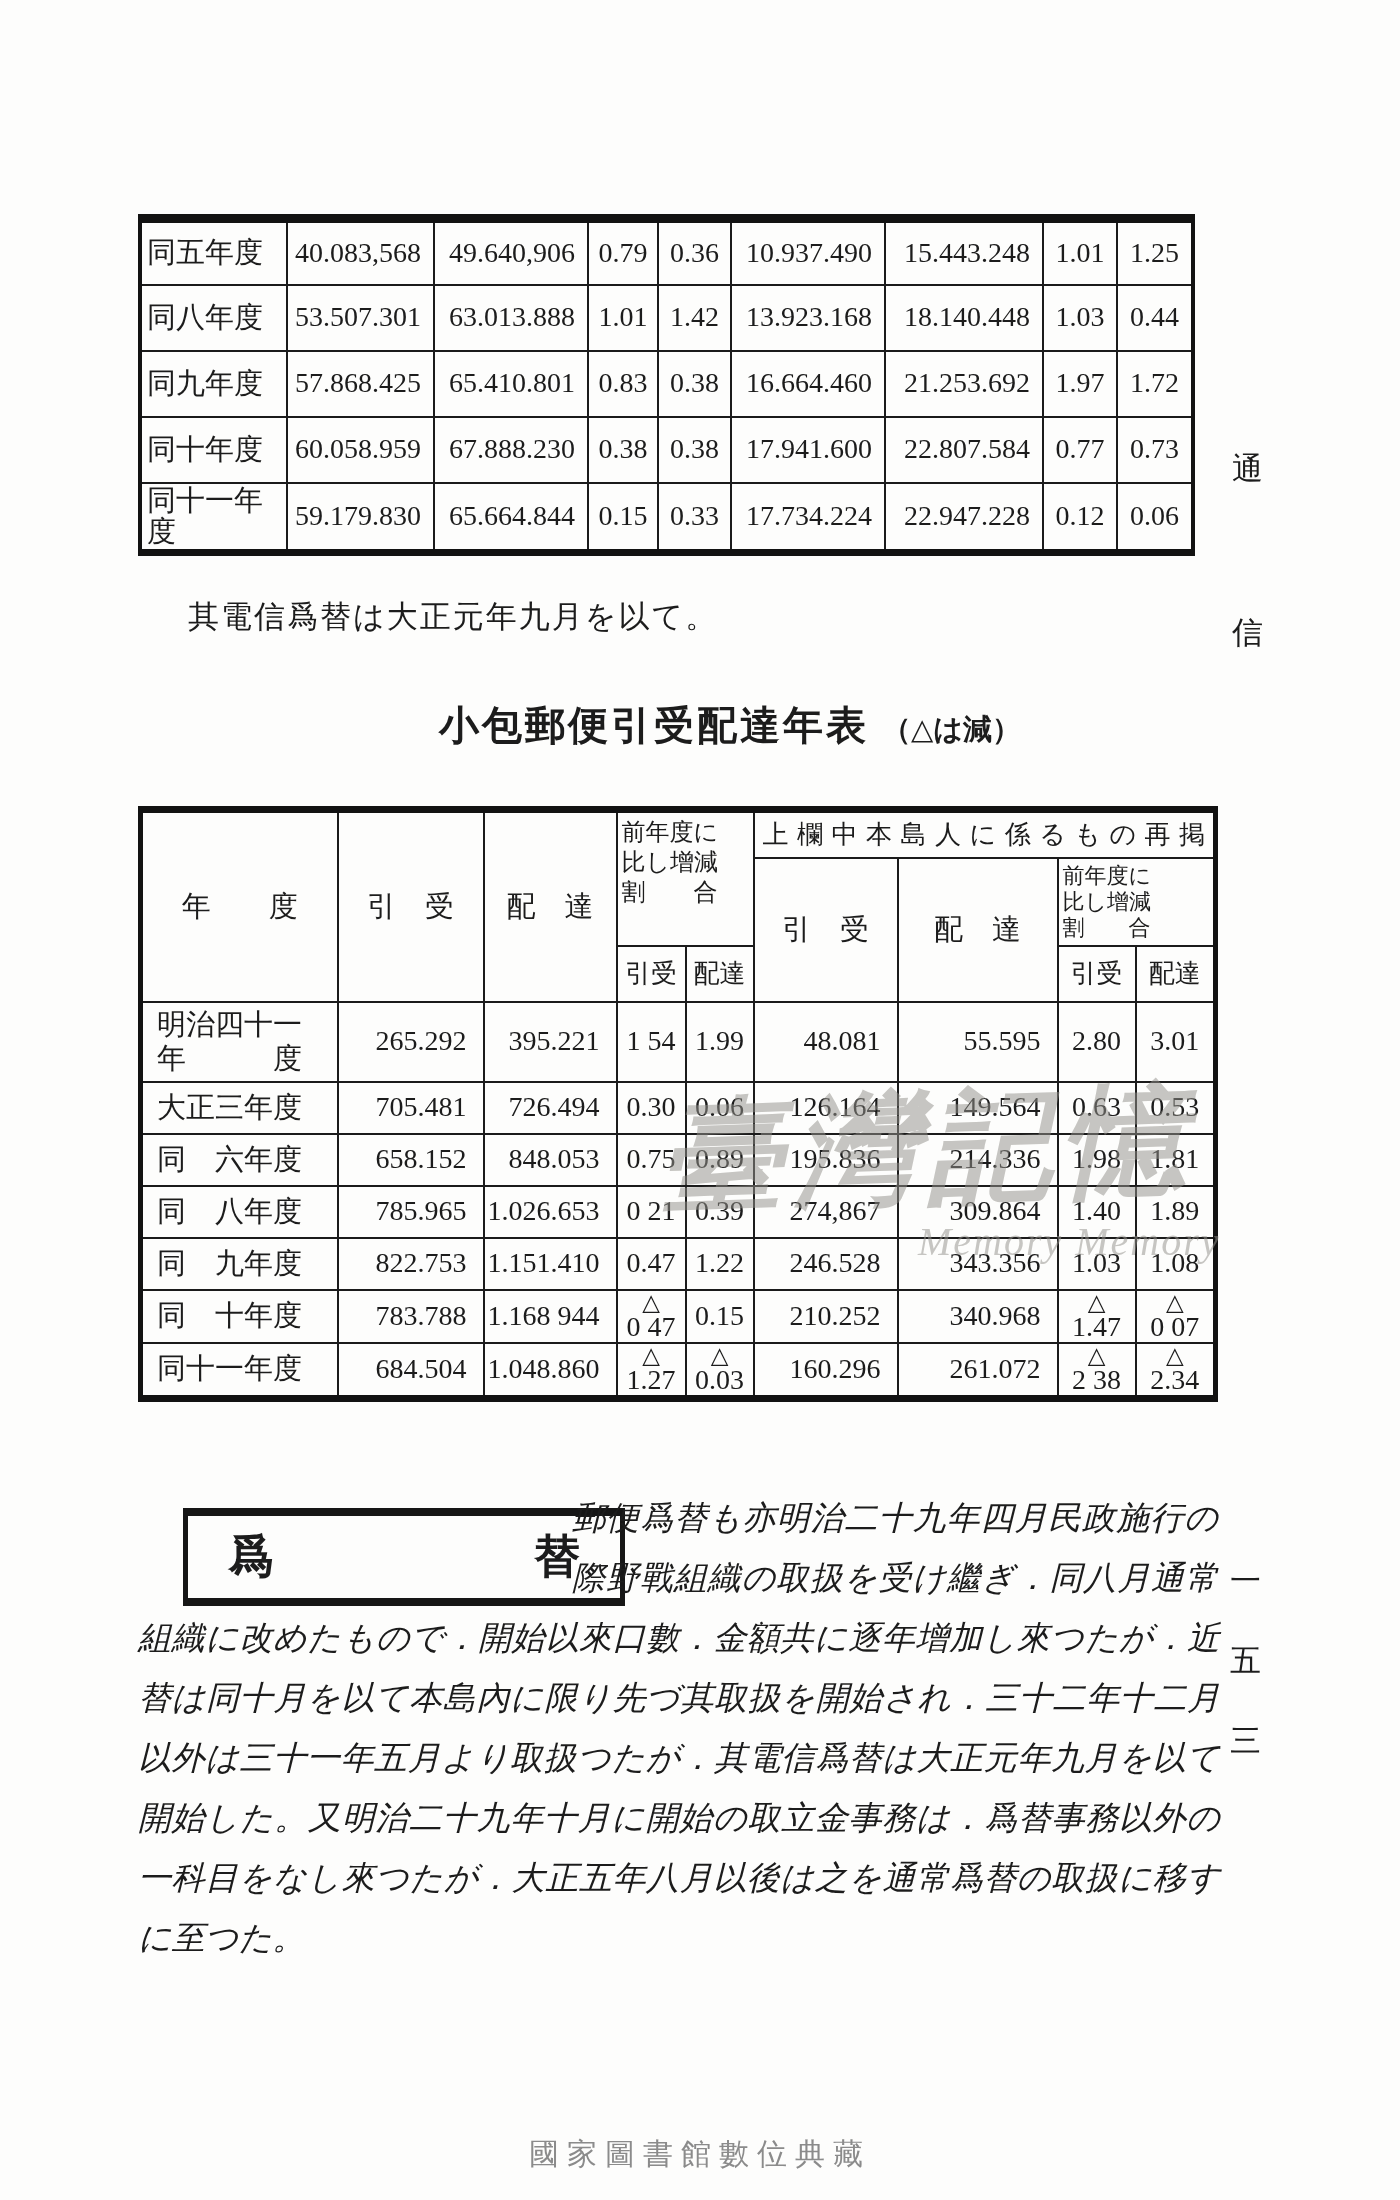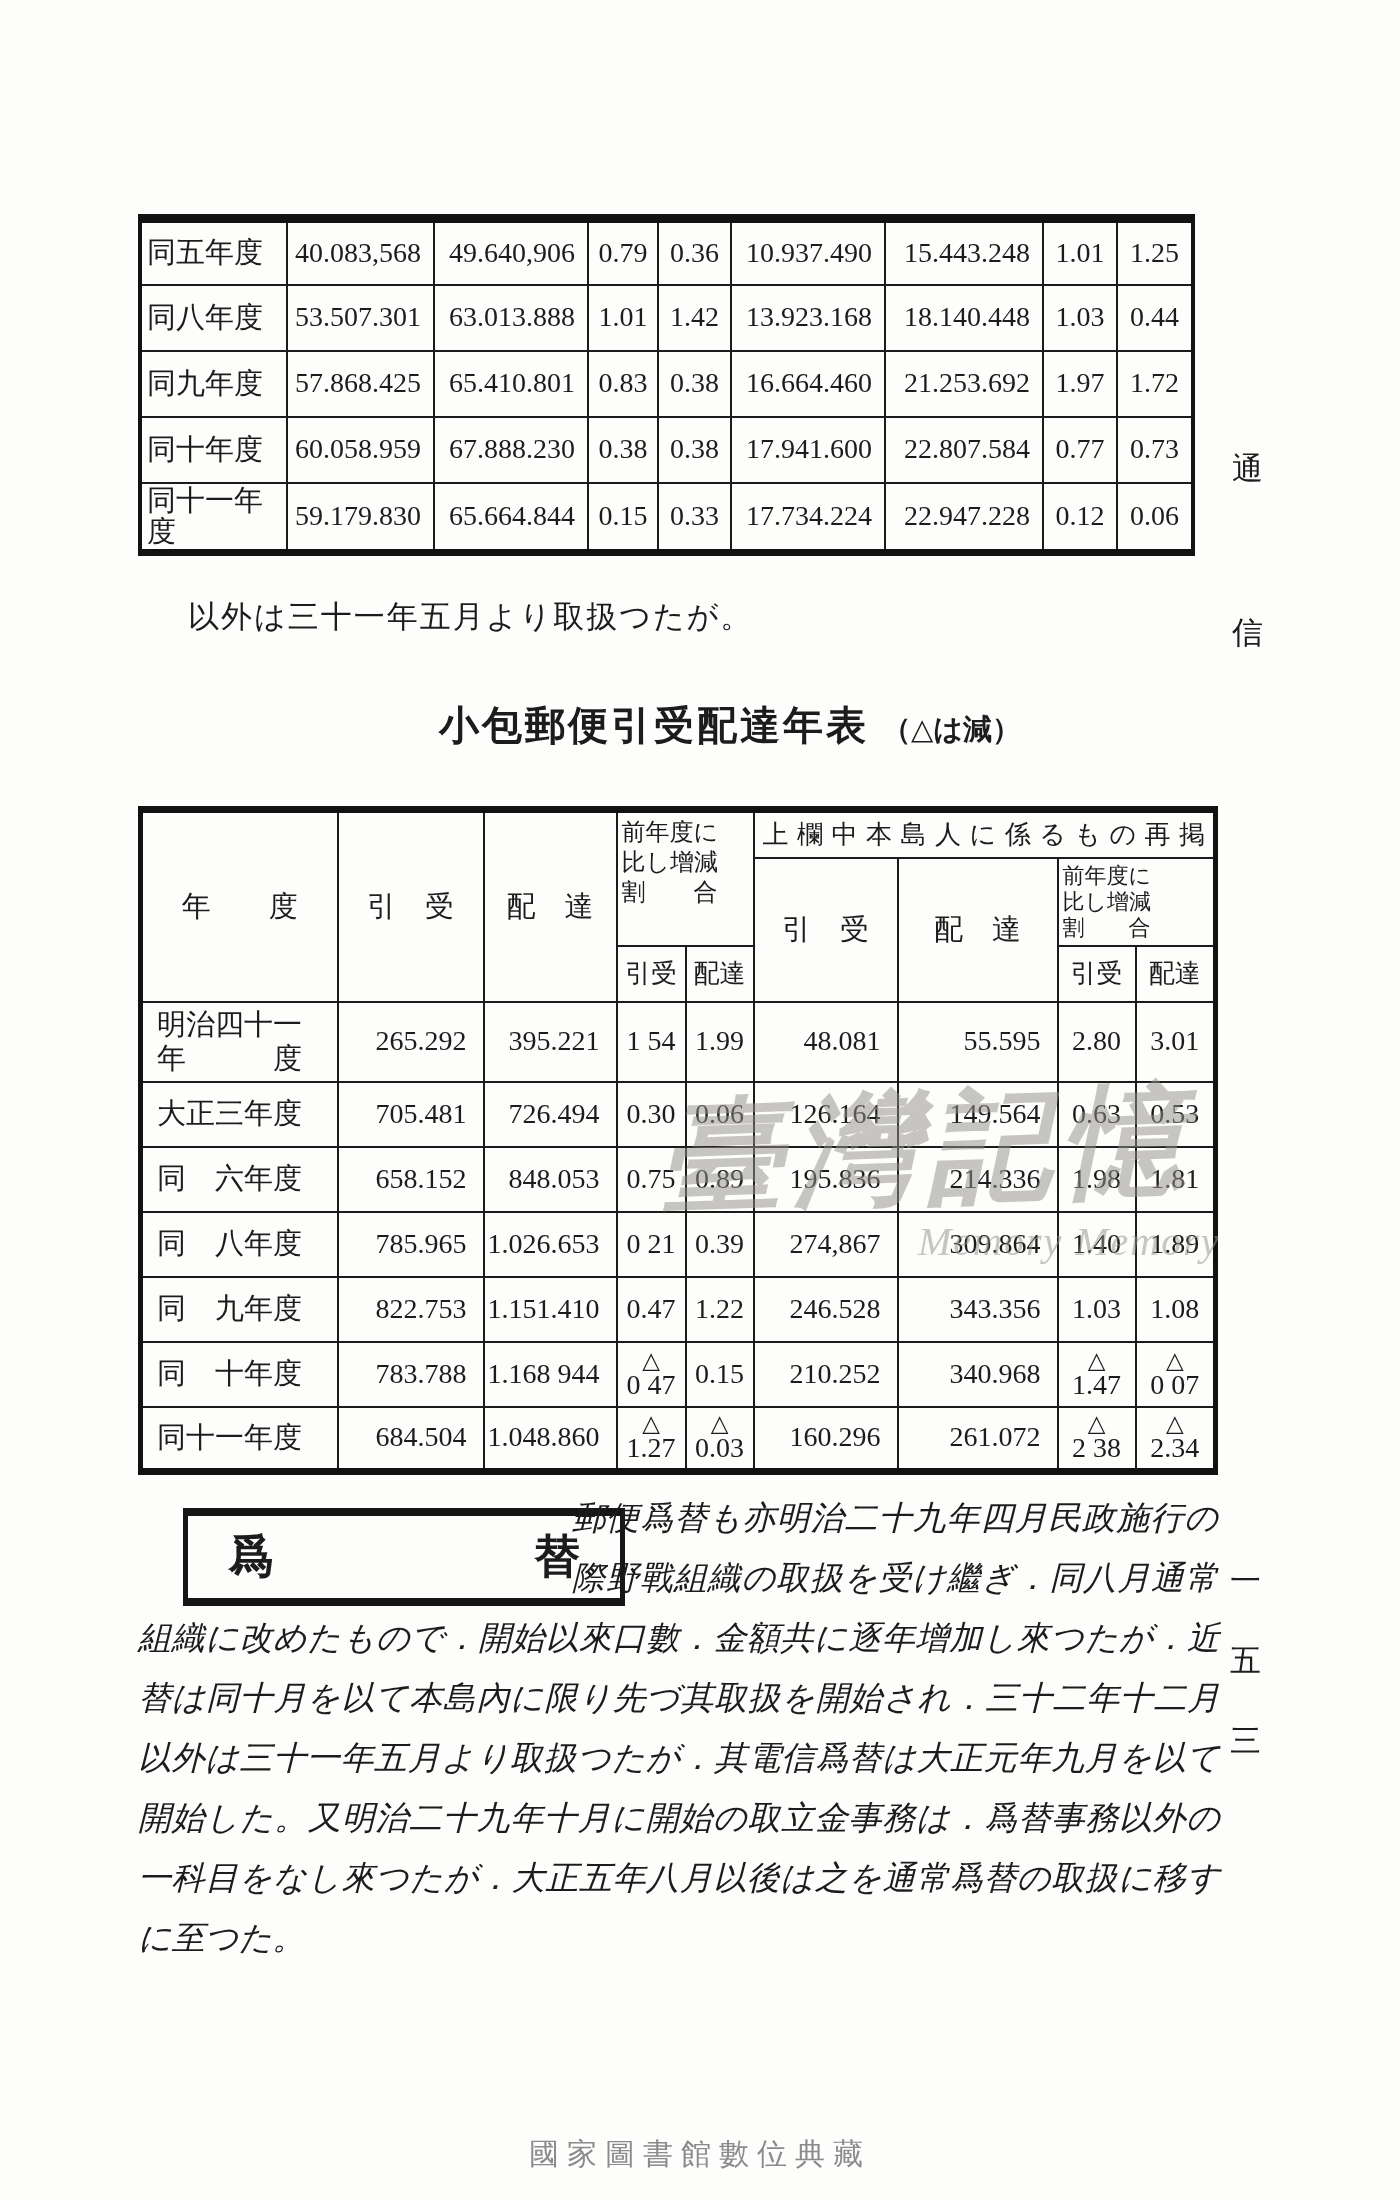--- a/index.html
+++ b/index.html
@@ -20,21 +20,21 @@
   .t1 td{font-size:28px;line-height:1.1;}
   .t1 .lbl{text-align:left;padding-left:5px;font-size:29px;}
   .t1 .num{text-align:right;padding-right:12px;}
   .t1 .rate{text-align:center;}
 
   .t2{left:138px;top:806px;width:1077px;
       border:5px solid #121212;border-top-width:7px;border-bottom-width:7px;}
   .t2 thead tr:nth-child(1){height:48px;}
   .t2 thead tr:nth-child(2){height:88px;}
   .t2 thead tr:nth-child(3){height:56px;}
-  .t2 tbody tr{height:65px;}
+  .t2 tbody tr{height:52px;}
   .t2 tbody tr:first-child{height:80px;}
   .t2 td{font-size:28px;line-height:1.1;}
   .t2 .lbl{text-align:left;padding-left:14px;white-space:pre-line;font-size:29px;line-height:1.15;}
   .t2 .num{text-align:right;padding-right:16px;}
   .t2 .rate{text-align:center;}
   .t2 th{font-weight:normal;}
   .h-main{font-size:29px;text-align:center;vertical-align:middle;}
   .h-group{font-size:24px;text-align:left;vertical-align:top;
            white-space:pre-line;line-height:30px;padding:4px 2px 0 4px;}
   .h-group-sm{font-size:22px;line-height:26px;}
@@ -141,21 +141,21 @@
         <td class="rate">0.15</td>
         <td class="rate">0.33</td>
         <td class="num">17.734.224</td>
         <td class="num">22.947.228</td>
         <td class="rate">0.12</td>
         <td class="rate">0.06</td>
       </tr>
     </tbody>
 </table>
 
-<div class="abs note">以外は三十一年五月より取扱つたが。</div>
+<div class="abs note">其電信爲替は大正元年九月を以て。</div>
 
 <div class="abs title">
   <span>小包郵便引受配達年表</span>
   <span class="title-suffix">（△は減）</span>
 </div>
 
 <table class="t2">
   <colgroup>
     <col style="width:197px">
       <col style="width:146px">

